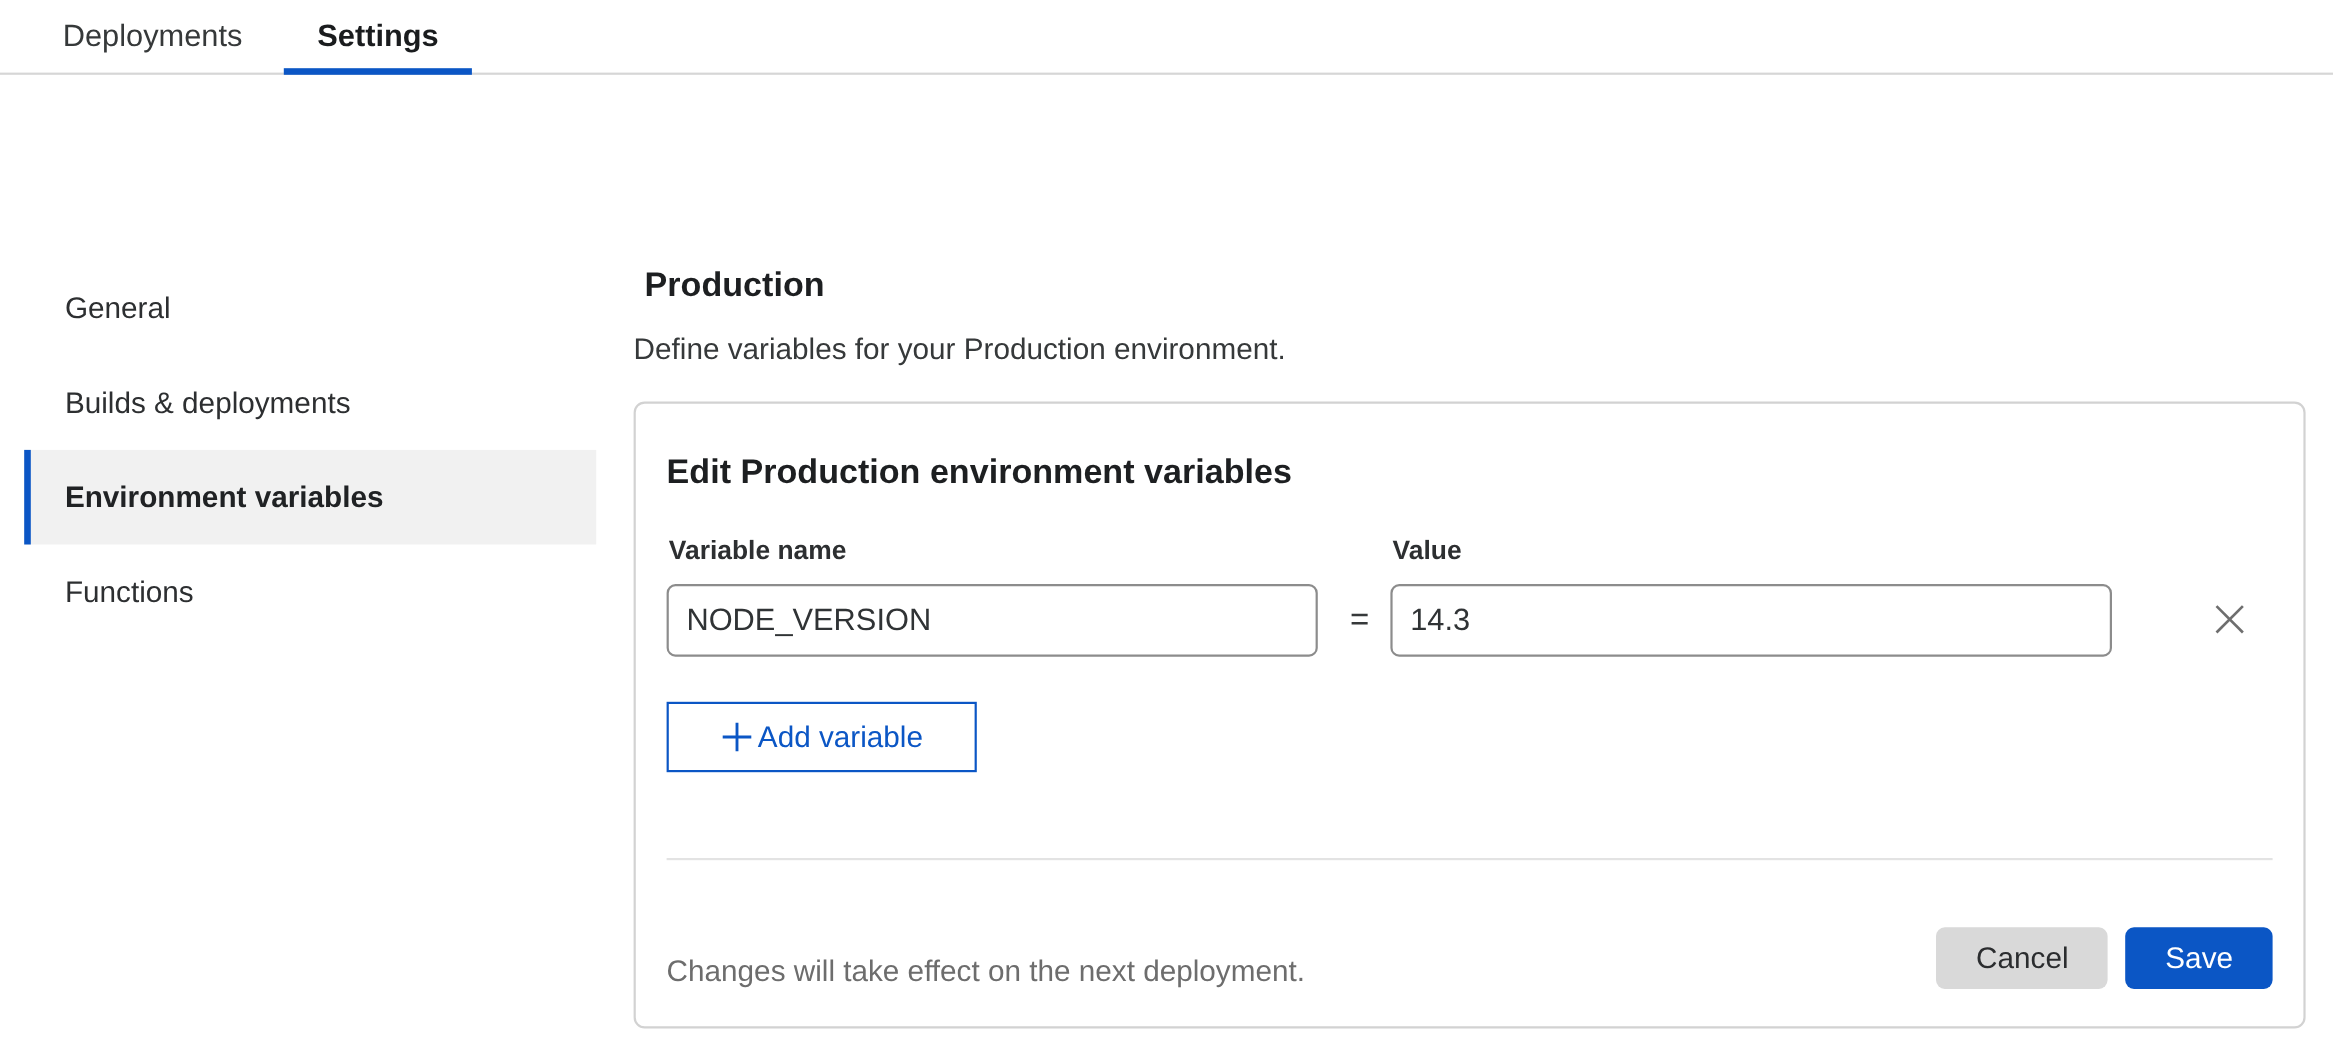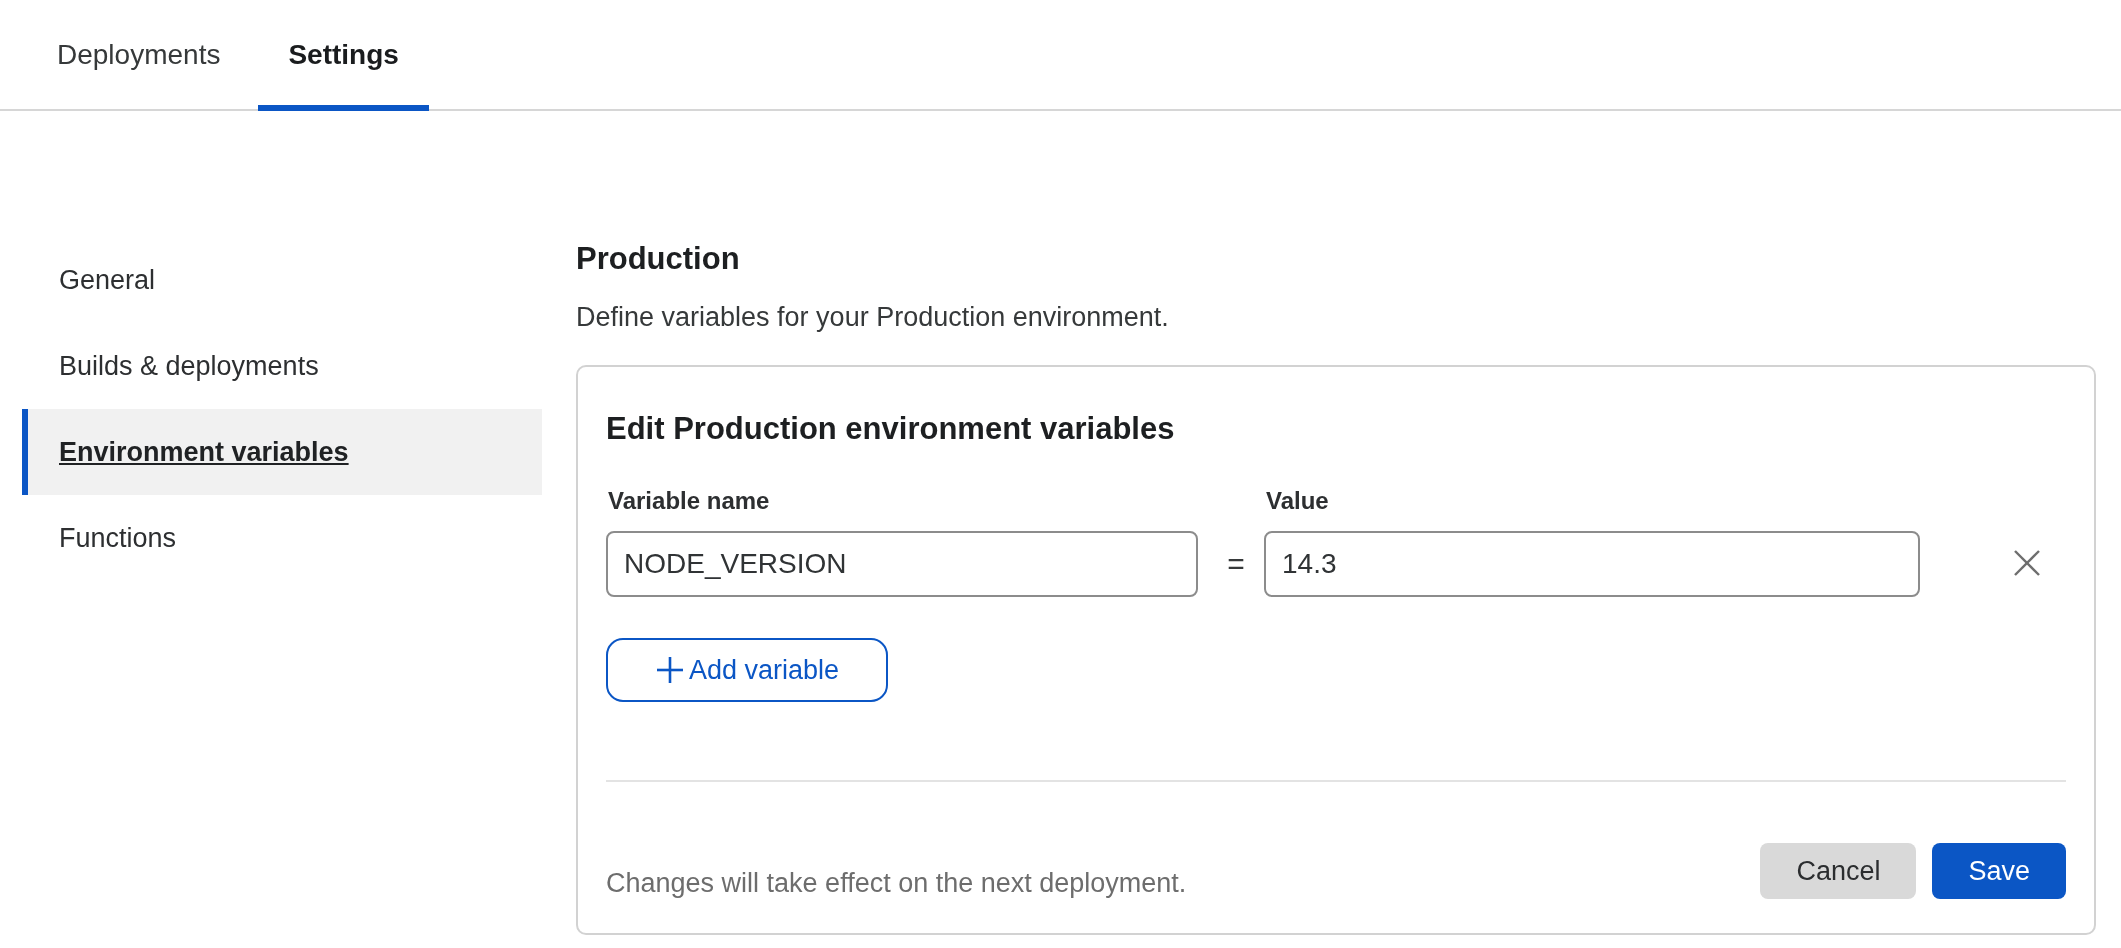--- a/index.html
+++ b/index.html
@@ -18,21 +18,21 @@
   body{
     position:relative;
     background:#ffffff;
     font-family:"Liberation Sans","DejaVu Sans",sans-serif;
     color:var(--text-body);
     overflow:hidden;
   }
 
   
   .tabbar{
-    position:absolute;top:0;left:0;right:0;height:111px;
+    position:absolute;top:0;left:0;right:0;height:68px;
     border-bottom:2px solid #d6d6d6;
     display:flex;align-items:stretch;
     padding-left:27px;gap:8px;
   }
   .tab{
     position:relative;display:flex;align-items:center;
     padding:0 30px;font-size:28px;color:var(--text-body);
     cursor:pointer;white-space:nowrap;
   }
   .tab.active{color:#1a1c1e;font-weight:bold;}
@@ -47,27 +47,27 @@
   }
   .sidenav-item{
     height:86px;display:flex;align-items:center;
     border-left:6px solid transparent;
     padding-left:31px;font-size:27px;color:#2d2f31;
     cursor:pointer;white-space:nowrap;
   }
   .sidenav-item.active{
     background:var(--selected-bg);
     border-left-color:var(--accent);
-    font-weight:bold;color:#202224;text-decoration:underline;
+    font-weight:bold;color:#202224;
   }
 
   
   .main{position:absolute;left:576px;top:240px;width:1520px;height:700px;}
   .env-heading{
-    font-size:31px;font-weight:bold;color:var(--text-dark);line-height:38px;
+    font-size:31px;font-weight:bold;color:var(--text-dark);line-height:38px;margin-left:10px;
   }
   .env-description{
     margin-top:22px;font-size:27px;color:var(--text-body);line-height:34px;
   }
 
   .card{
     position:absolute;left:0;top:125px;width:1520px;height:570px;
     border:2px solid var(--card-border);border-radius:10px;background:#fff;
   }
   .card-title{
@@ -96,21 +96,21 @@
   }
   .remove-btn{
     position:absolute;left:1428px;top:176px;width:42px;height:42px;
     display:flex;align-items:center;justify-content:center;
     background:none;border:none;cursor:pointer;
   }
 
   .add-btn{
     position:absolute;left:28px;top:271px;height:64px;width:282px;
     display:flex;align-items:center;justify-content:center;gap:4px;
-    background:#fff;border:2px solid var(--accent);border-radius:17px;
+    background:#fff;border:2px solid var(--accent);border-radius:0;
     color:var(--accent);font-size:27px;cursor:pointer;
     font-family:"Liberation Sans","DejaVu Sans",sans-serif;
   }
 
   .card-divider{
     position:absolute;left:28px;right:28px;top:413px;height:2px;
     background:var(--divider);
   }
 
   .card-footer{

